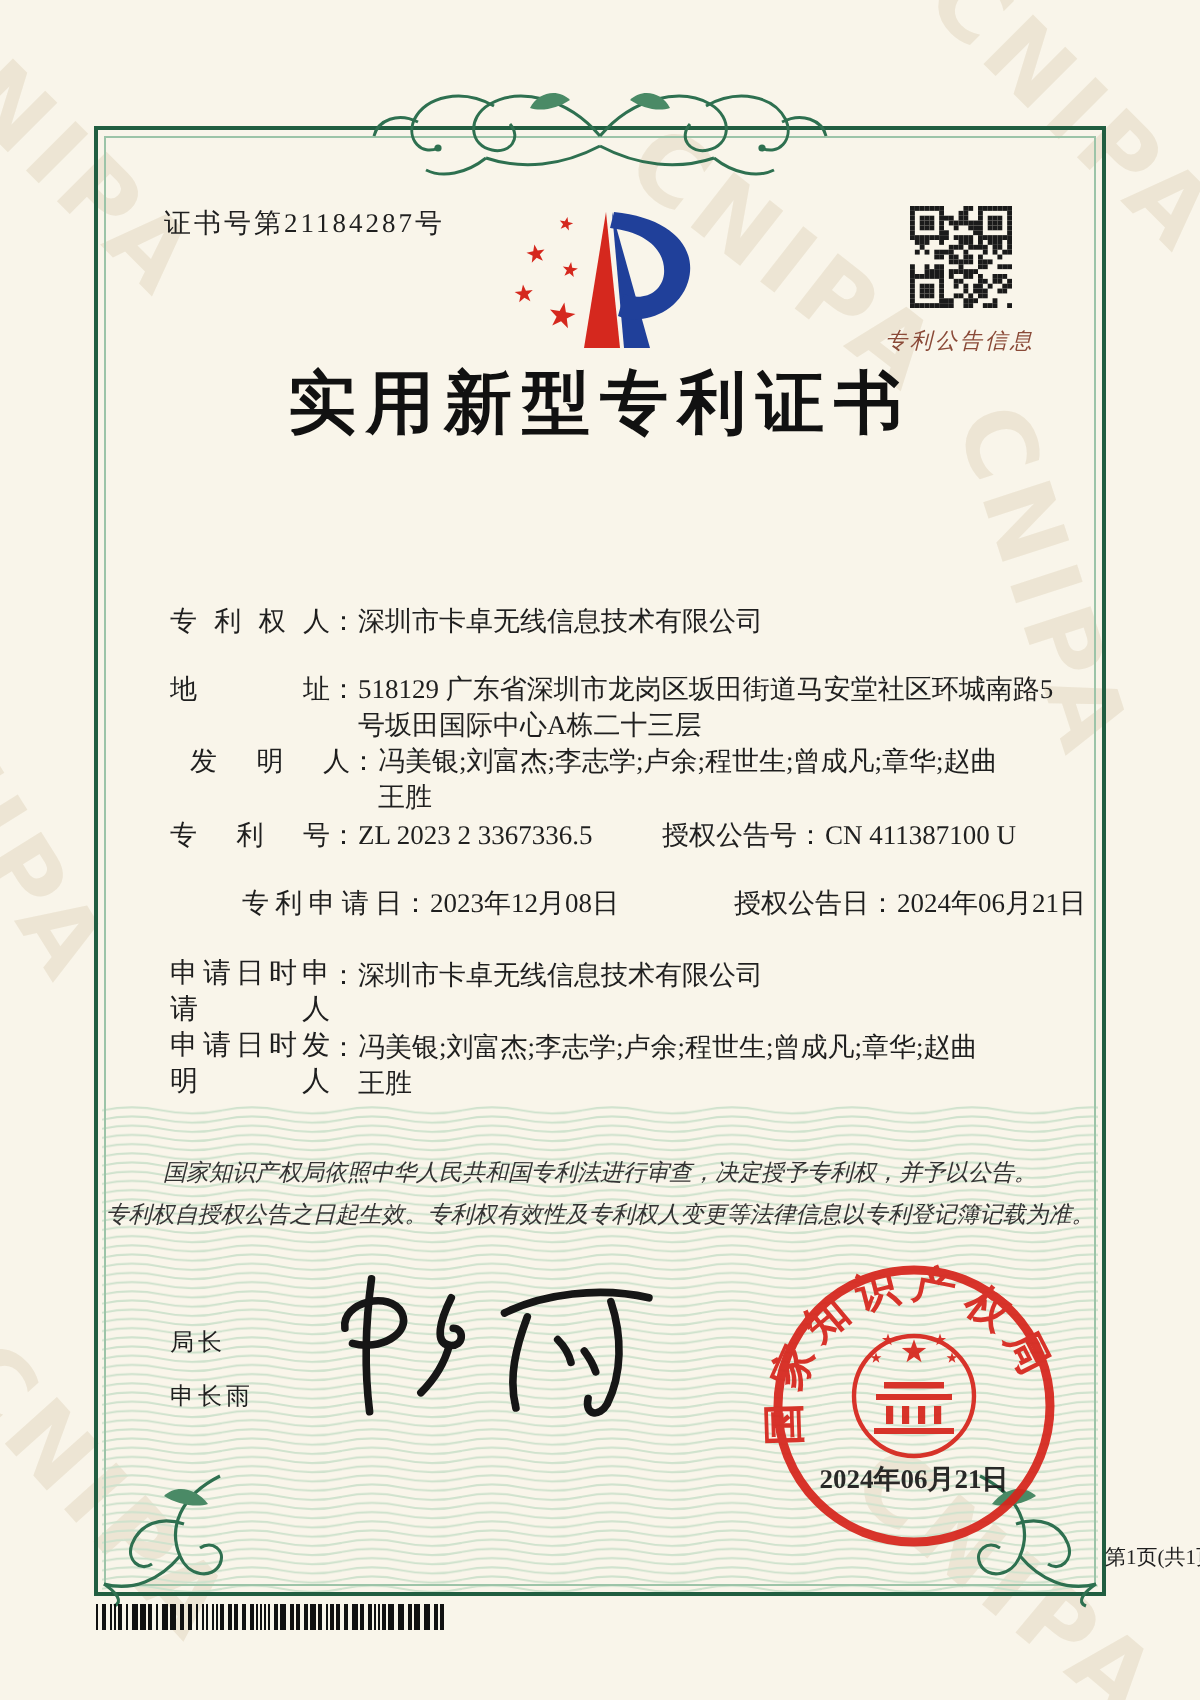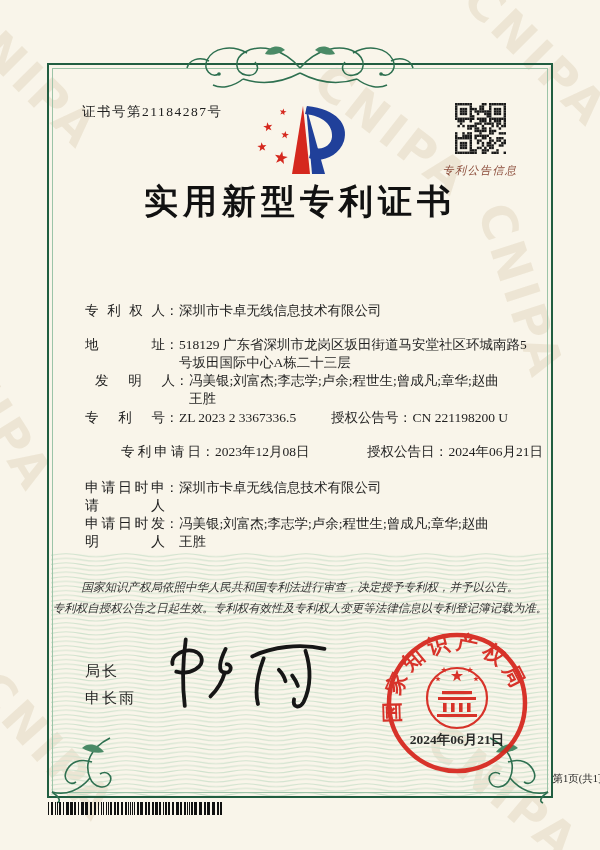--- a/index.html
+++ b/index.html
@@ -29,21 +29,21 @@
   .n7{font-size:14px;line-height:17.5px;}
   .colon{display:inline-block;width:14px;vertical-align:top;}
   .fval{display:inline-block;width:350px;vertical-align:top;}
   .fval-s{display:inline-block;width:152px;vertical-align:top;}
   .flabel2{display:inline-block;vertical-align:top;}
   
   .stmt{position:absolute;left:0;top:577px;width:600px;text-align:center;font-size:11.5px;
         font-style:italic;color:#333;line-height:21px;z-index:3;}
   .stmt div{white-space:nowrap;}
   
-  .director{position:absolute;left:85px;top:658px;font-size:15px;line-height:27px;letter-spacing:2px;z-index:3;}
+  .director{position:absolute;left:85px;top:658px;font-size:12px;line-height:27px;letter-spacing:2px;z-index:3;}
   .sig{position:absolute;left:155px;top:628px;z-index:3;}
   .seal{position:absolute;left:382px;top:628px;z-index:4;}
   .pageno{position:absolute;left:0;top:772px;width:600px;text-align:right;font-size:10.5px;z-index:3;margin-left:12px;}
   .barcode{position:absolute;left:48px;top:802px;z-index:3;}
 </style>
 </head>
 <body>
 
 <div class="page">
 
@@ -361,21 +361,21 @@
   <div class="frow" style="top:302px;">
     <span class="flabel">专利权人</span><span class="colon">：</span><span class="fval">深圳市卡卓无线信息技术有限公司</span>
   </div>
   <div class="frow" style="top:336px;">
     <span class="flabel">地址</span><span class="colon">：</span><span class="fval"><div>518129 广东省深圳市龙岗区坂田街道马安堂社区环城南路5</div><div>号坂田国际中心A栋二十三层</div></span>
   </div>
   <div class="frow" style="top:372px;margin-left:10px;">
     <span class="flabel">发明人</span><span class="colon">：</span><span class="fval"><div>冯美银;刘富杰;李志学;卢余;程世生;曾成凡;章华;赵曲</div><div>王胜</div></span>
   </div>
   <div class="frow" style="top:409px;">
-    <span class="flabel">专利号</span><span class="colon">：</span><span class="fval-s">ZL 2023 2 3367336.5</span><span class="flabel2">授权公告号</span><span class="colon">：</span><span>CN 221198200 U</span>
+    <span class="flabel">专利号</span><span class="colon">：</span><span class="fval-s">ZL 2023 2 3367336.5</span><span class="flabel2">授权公告号</span><span class="colon">：</span><span>CN 411387100 U</span>
   </div>
   <div class="frow" style="top:443px;margin-left:36px;">
     <span class="flabel">专利申请日</span><span class="colon">：</span><span class="fval-s">2023年12月08日</span><span class="flabel2">授权公告日</span><span class="colon">：</span><span>2024年06月21日</span>
   </div>
   <div class="frow" style="top:479px;">
     <span class="flabel n7">申请日时申请人</span><span class="colon">：</span><span class="fval">深圳市卡卓无线信息技术有限公司</span>
   </div>
   <div class="frow" style="top:515px;">
     <span class="flabel n7">申请日时发明人</span><span class="colon">：</span><span class="fval"><div>冯美银;刘富杰;李志学;卢余;程世生;曾成凡;章华;赵曲</div><div>王胜</div></span>
   </div>

